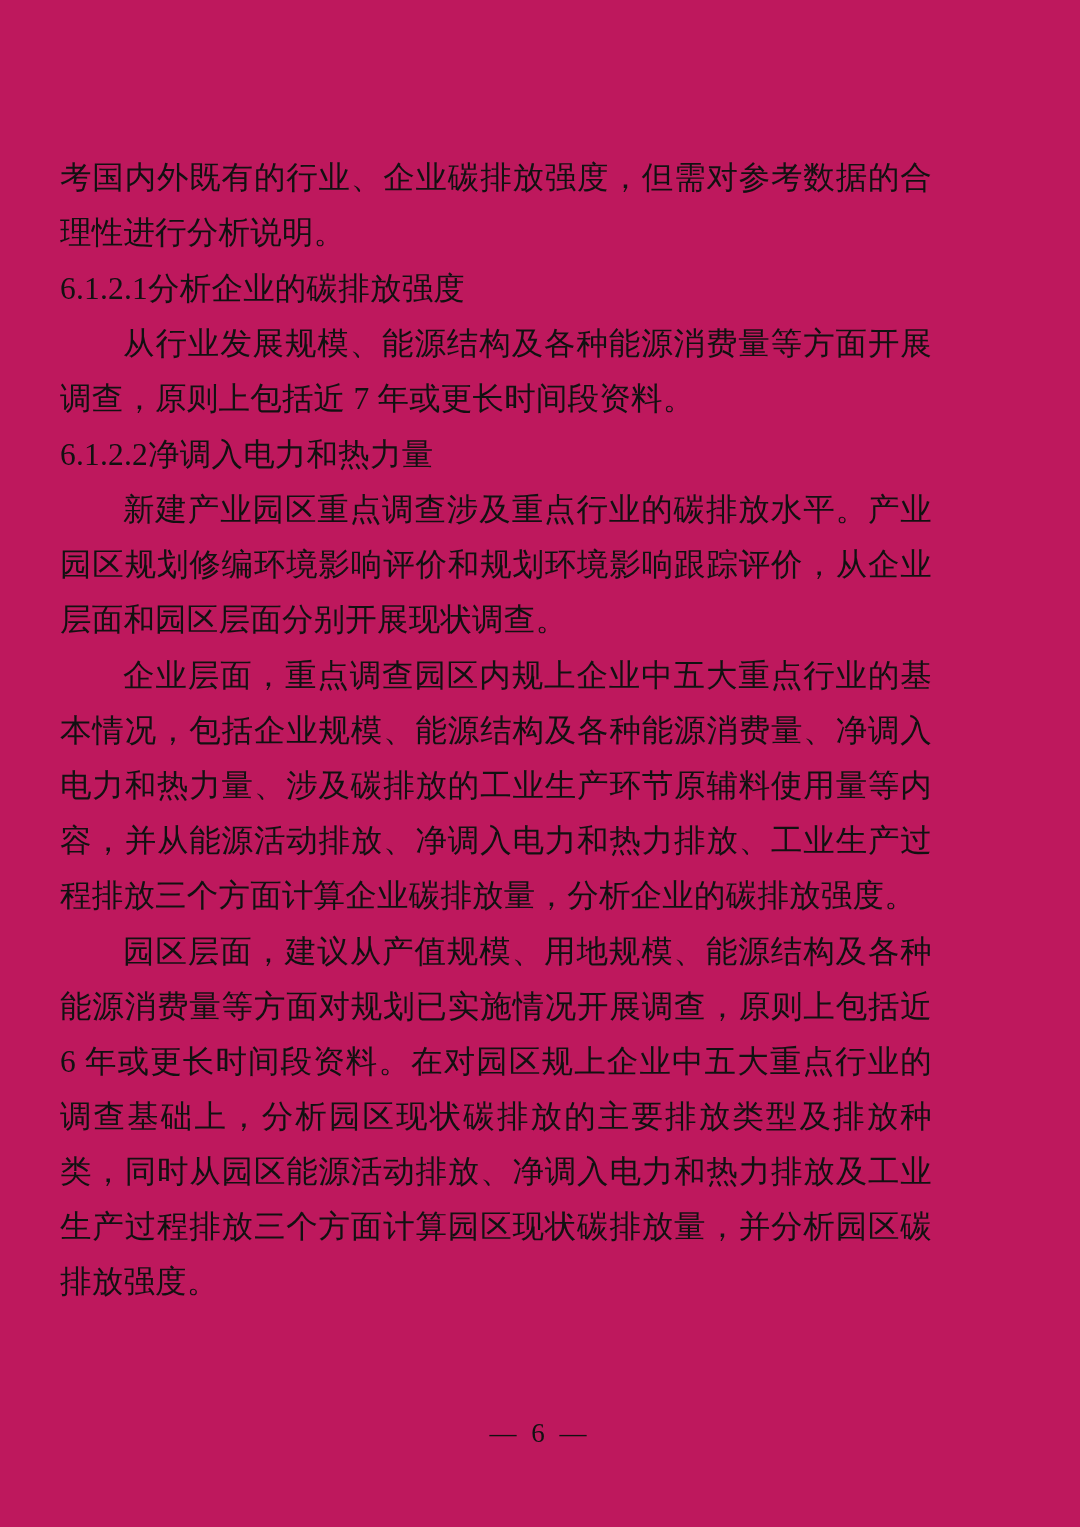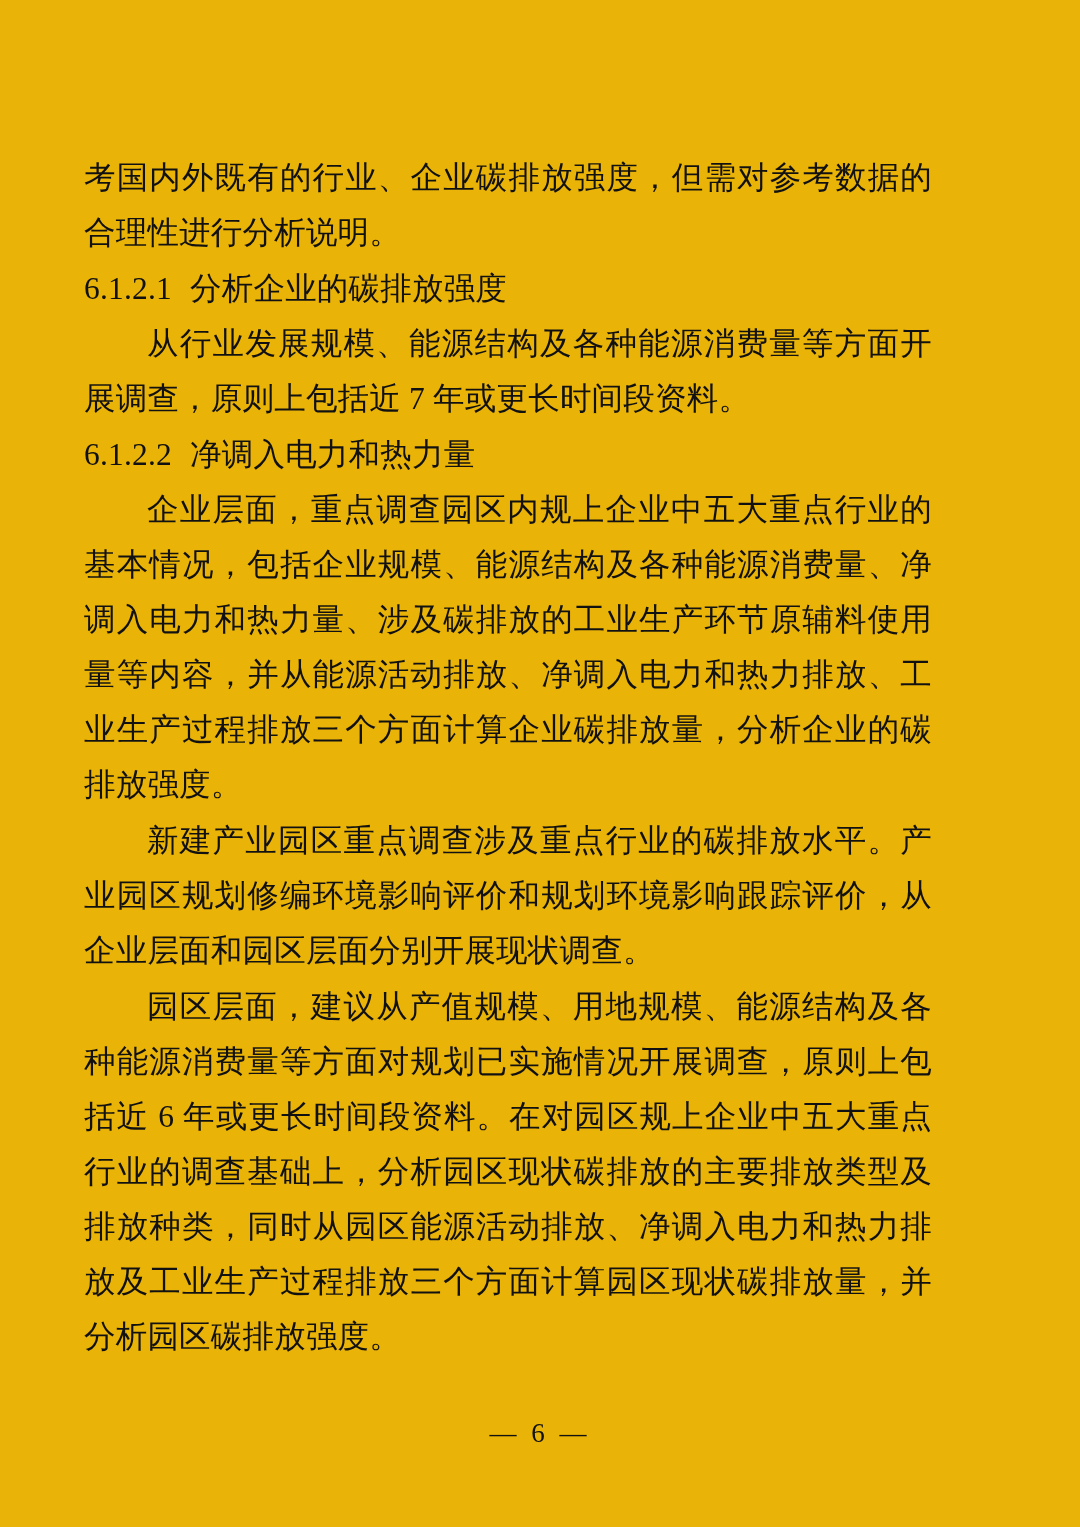--- a/index.html
+++ b/index.html
@@ -12,23 +12,23 @@
     height: 1527px;
     font-family: "Liberation Serif", "DejaVu Serif", serif;
     color: #0d0d0d;
     position: relative;
     overflow: hidden;
   }
   .page {
     box-sizing: border-box;
     width: 1080px;
     height: 1527px;
-    padding: 150px 148px 40px 84px;
+    padding: 150px 148px 40px 60px;
     position: relative;
-    background: #eab308;
+    background: #be185d;
   }
   .body-text {
     font-size: 31.5px;
     line-height: 55px;
     letter-spacing: 0.2px;
     text-align: justify;
     text-justify: inter-ideograph;
     margin: 0;
     color: #111111;
   }
@@ -39,21 +39,20 @@
     text-indent: 63px;
   }
   .heading {
     font-size: 31.5px;
     line-height: 55px;
     margin: 0;
     color: #111111;
     letter-spacing: 0.2px;
   }
   .heading .num {
-    margin-right: 18px;
   }
   .footer {
     position: absolute;
     left: 0;
     right: 0;
     bottom: 78px;
     text-align: center;
     font-size: 27px;
     color: #111111;
     letter-spacing: 4px;
@@ -65,21 +64,21 @@
 <div class="page">
 
   <p class="body-text para">考国内外既有的行业、企业碳排放强度，但需对参考数据的合理性进行分析说明。</p>
 
   <p class="heading"><span class="num">6.1.2.1</span><span>分析企业的碳排放强度</span></p>
 
   <p class="body-text para indent">从行业发展规模、能源结构及各种能源消费量等方面开展调查，原则上包括近 7 年或更长时间段资料。</p>
 
   <p class="heading"><span class="num">6.1.2.2</span><span>净调入电力和热力量</span></p>
 
+  <p class="body-text para indent">新建产业园区重点调查涉及重点行业的碳排放水平。产业园区规划修编环境影响评价和规划环境影响跟踪评价，从企业层面和园区层面分别开展现状调查。</p>
+
   <p class="body-text para indent">企业层面，重点调查园区内规上企业中五大重点行业的基本情况，包括企业规模、能源结构及各种能源消费量、净调入电力和热力量、涉及碳排放的工业生产环节原辅料使用量等内容，并从能源活动排放、净调入电力和热力排放、工业生产过程排放三个方面计算企业碳排放量，分析企业的碳排放强度。</p>
-
-  <p class="body-text para indent">新建产业园区重点调查涉及重点行业的碳排放水平。产业园区规划修编环境影响评价和规划环境影响跟踪评价，从企业层面和园区层面分别开展现状调查。</p>
 
   <p class="body-text para indent">园区层面，建议从产值规模、用地规模、能源结构及各种能源消费量等方面对规划已实施情况开展调查，原则上包括近 6 年或更长时间段资料。在对园区规上企业中五大重点行业的调查基础上，分析园区现状碳排放的主要排放类型及排放种类，同时从园区能源活动排放、净调入电力和热力排放及工业生产过程排放三个方面计算园区现状碳排放量，并分析园区碳排放强度。</p>
 
 
   <div class="footer">— 6 —</div>
 </div>
 
 </body></html>

